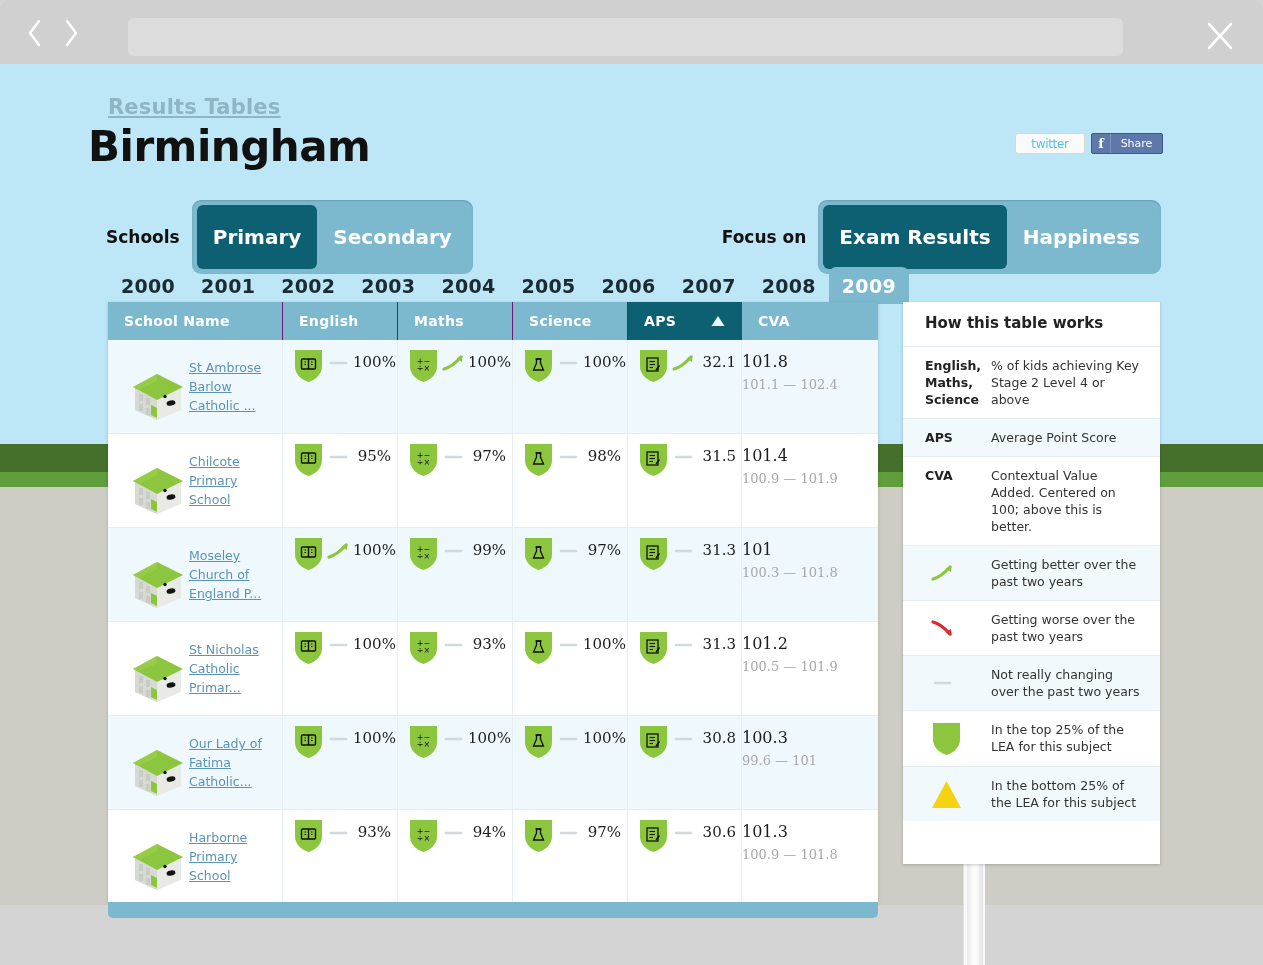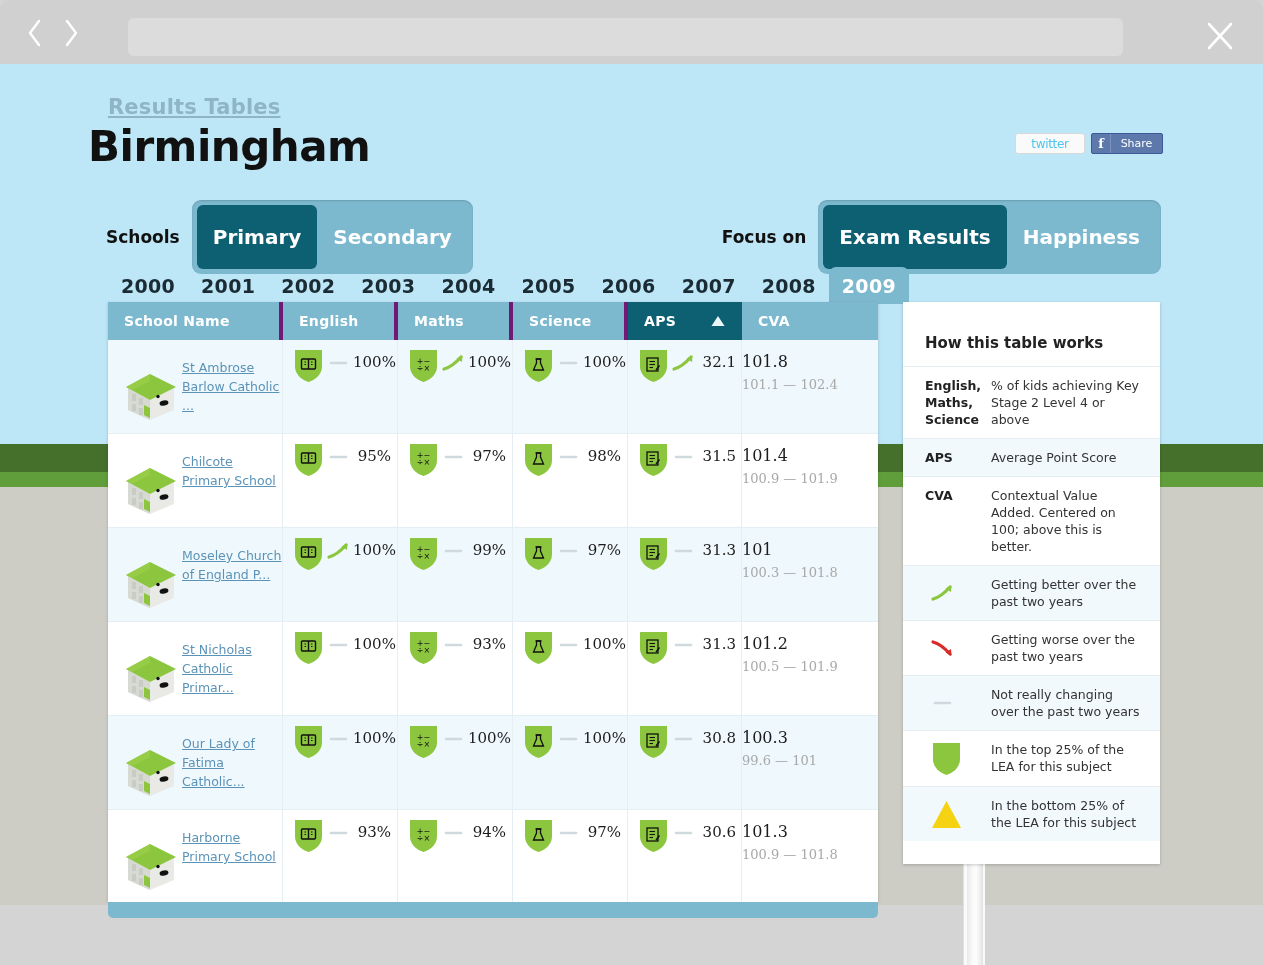--- a/index.html
+++ b/index.html
@@ -137,40 +137,40 @@
     position: absolute; left: 0; top: 0; width: 770px; height: 600px;
     background: #fff; overflow: hidden;
     box-shadow: 0 1px 3px rgba(0,0,0,.18);
   }
   #thead {
     display: flex; height: 38px; background: #7cb9cf;
   }
   .th {
     display: flex; align-items: center; color: #fff;
     font-size: 14px; font-weight: bold; padding-left: 16px;
-    border-right: 4px solid #701a75; cursor: pointer;
+    border-right: 1px solid #701a75; cursor: pointer;
     letter-spacing: .3px;
   }
   .th.sorted { background: #0d5f72; border-right: 1px solid #0d5f72; position: relative; }
   .th .sort-caret { position: absolute; right: 16px; top: 12px; }
   .col-school  { width: 175px; }
   .col-subject { width: 115px; }
   .col-aps     { width: 114px; }
   .col-cva     { width: 136px; border-right: none; }
 
   #tbody { position: absolute; top: 38px; left: 0; width: 770px; height: 562px; overflow: hidden; }
   .row { display: flex; height: 94px; border-bottom: 1px solid #e4eef3; }
   .row.odd  { background: #eff8fc; }
   .row.even { background: #ffffff; }
   .cell {
     display: flex; align-items: flex-start; border-right: 1px solid #e4eef3;
     padding-top: 10px; position: relative;
   }
   .cell.last { border-right: none; }
-  .school-cell { width: 175px; padding-left: 12px; align-items: flex-start; }
+  .school-cell { width: 175px; padding-left: 19px; align-items: flex-start; }
   .school-icon { width: 62px; height: 62px; margin-top: 12px; flex: none; }
   .school-name {
     font-size: 12.5px; line-height: 19px; color: #5b93b8;
     text-decoration: underline; cursor: pointer; padding-top: 8px;
     width: 105px; word-break: break-word;
   }
   .metric-cell { width: 115px; justify-content: flex-start; padding-left: 10px; padding-top: 8px; }
   .aps-cell    { width: 114px; justify-content: flex-start; padding-left: 10px; padding-top: 8px; }
   .shield { width: 31px; height: 35px; flex: none; }
   .trend  { width: 24px; height: 20px; margin: 5px 2px 0 3px; flex: none; }
@@ -212,21 +212,21 @@
     border: 1px solid #bdbdbd;
   }
 
   
   #legend {
     position: absolute; left: 903px; top: 238px; width: 257px; height: 562px;
     background: #fff; box-shadow: 0 1px 3px rgba(0,0,0,.2);
   }
   #legend-title {
     font-size: 15px; font-weight: bold; color: #222;
-    padding: 32px 22px 14px;
+    padding: 12px 22px 14px;
   }
   .legend-row {
     display: flex; padding: 10px 20px 10px 22px;
     border-top: 1px solid #e7eef2;
   }
   .legend-row.alt { background: #f2f9fc; }
   .legend-key {
     width: 66px; flex: none; font-size: 12.5px; font-weight: bold; color: #222;
     line-height: 17px;
   }

